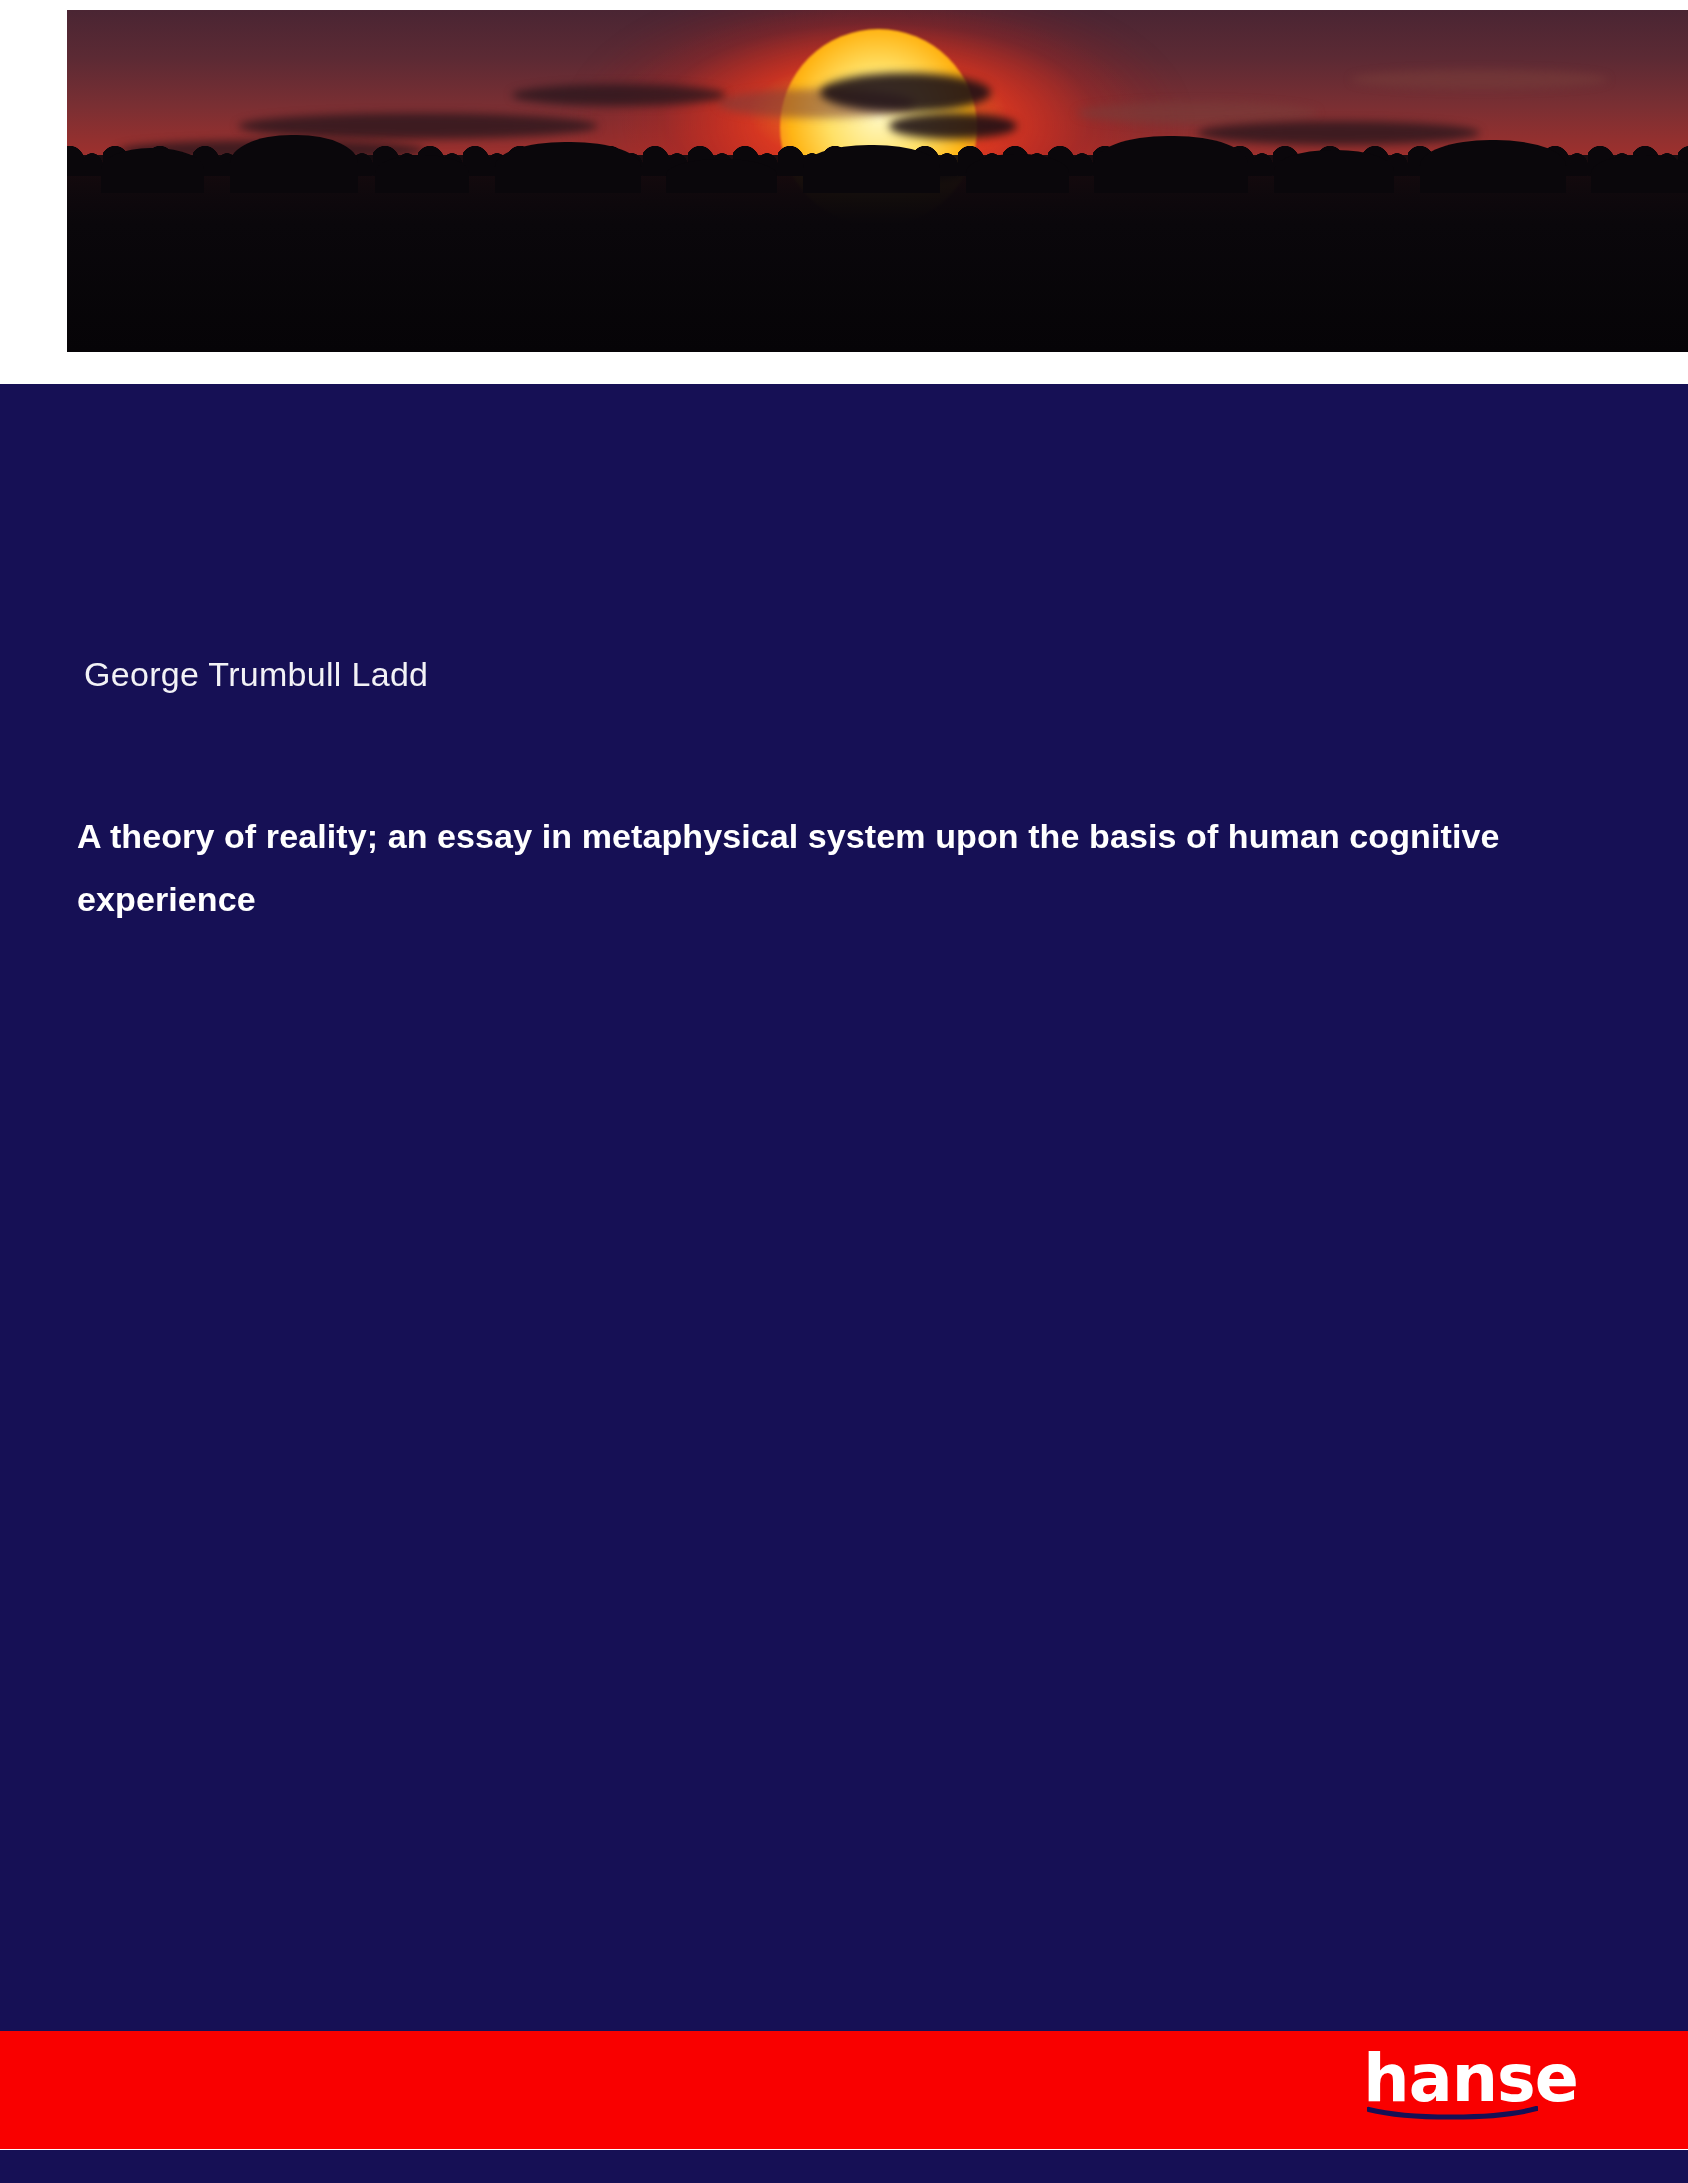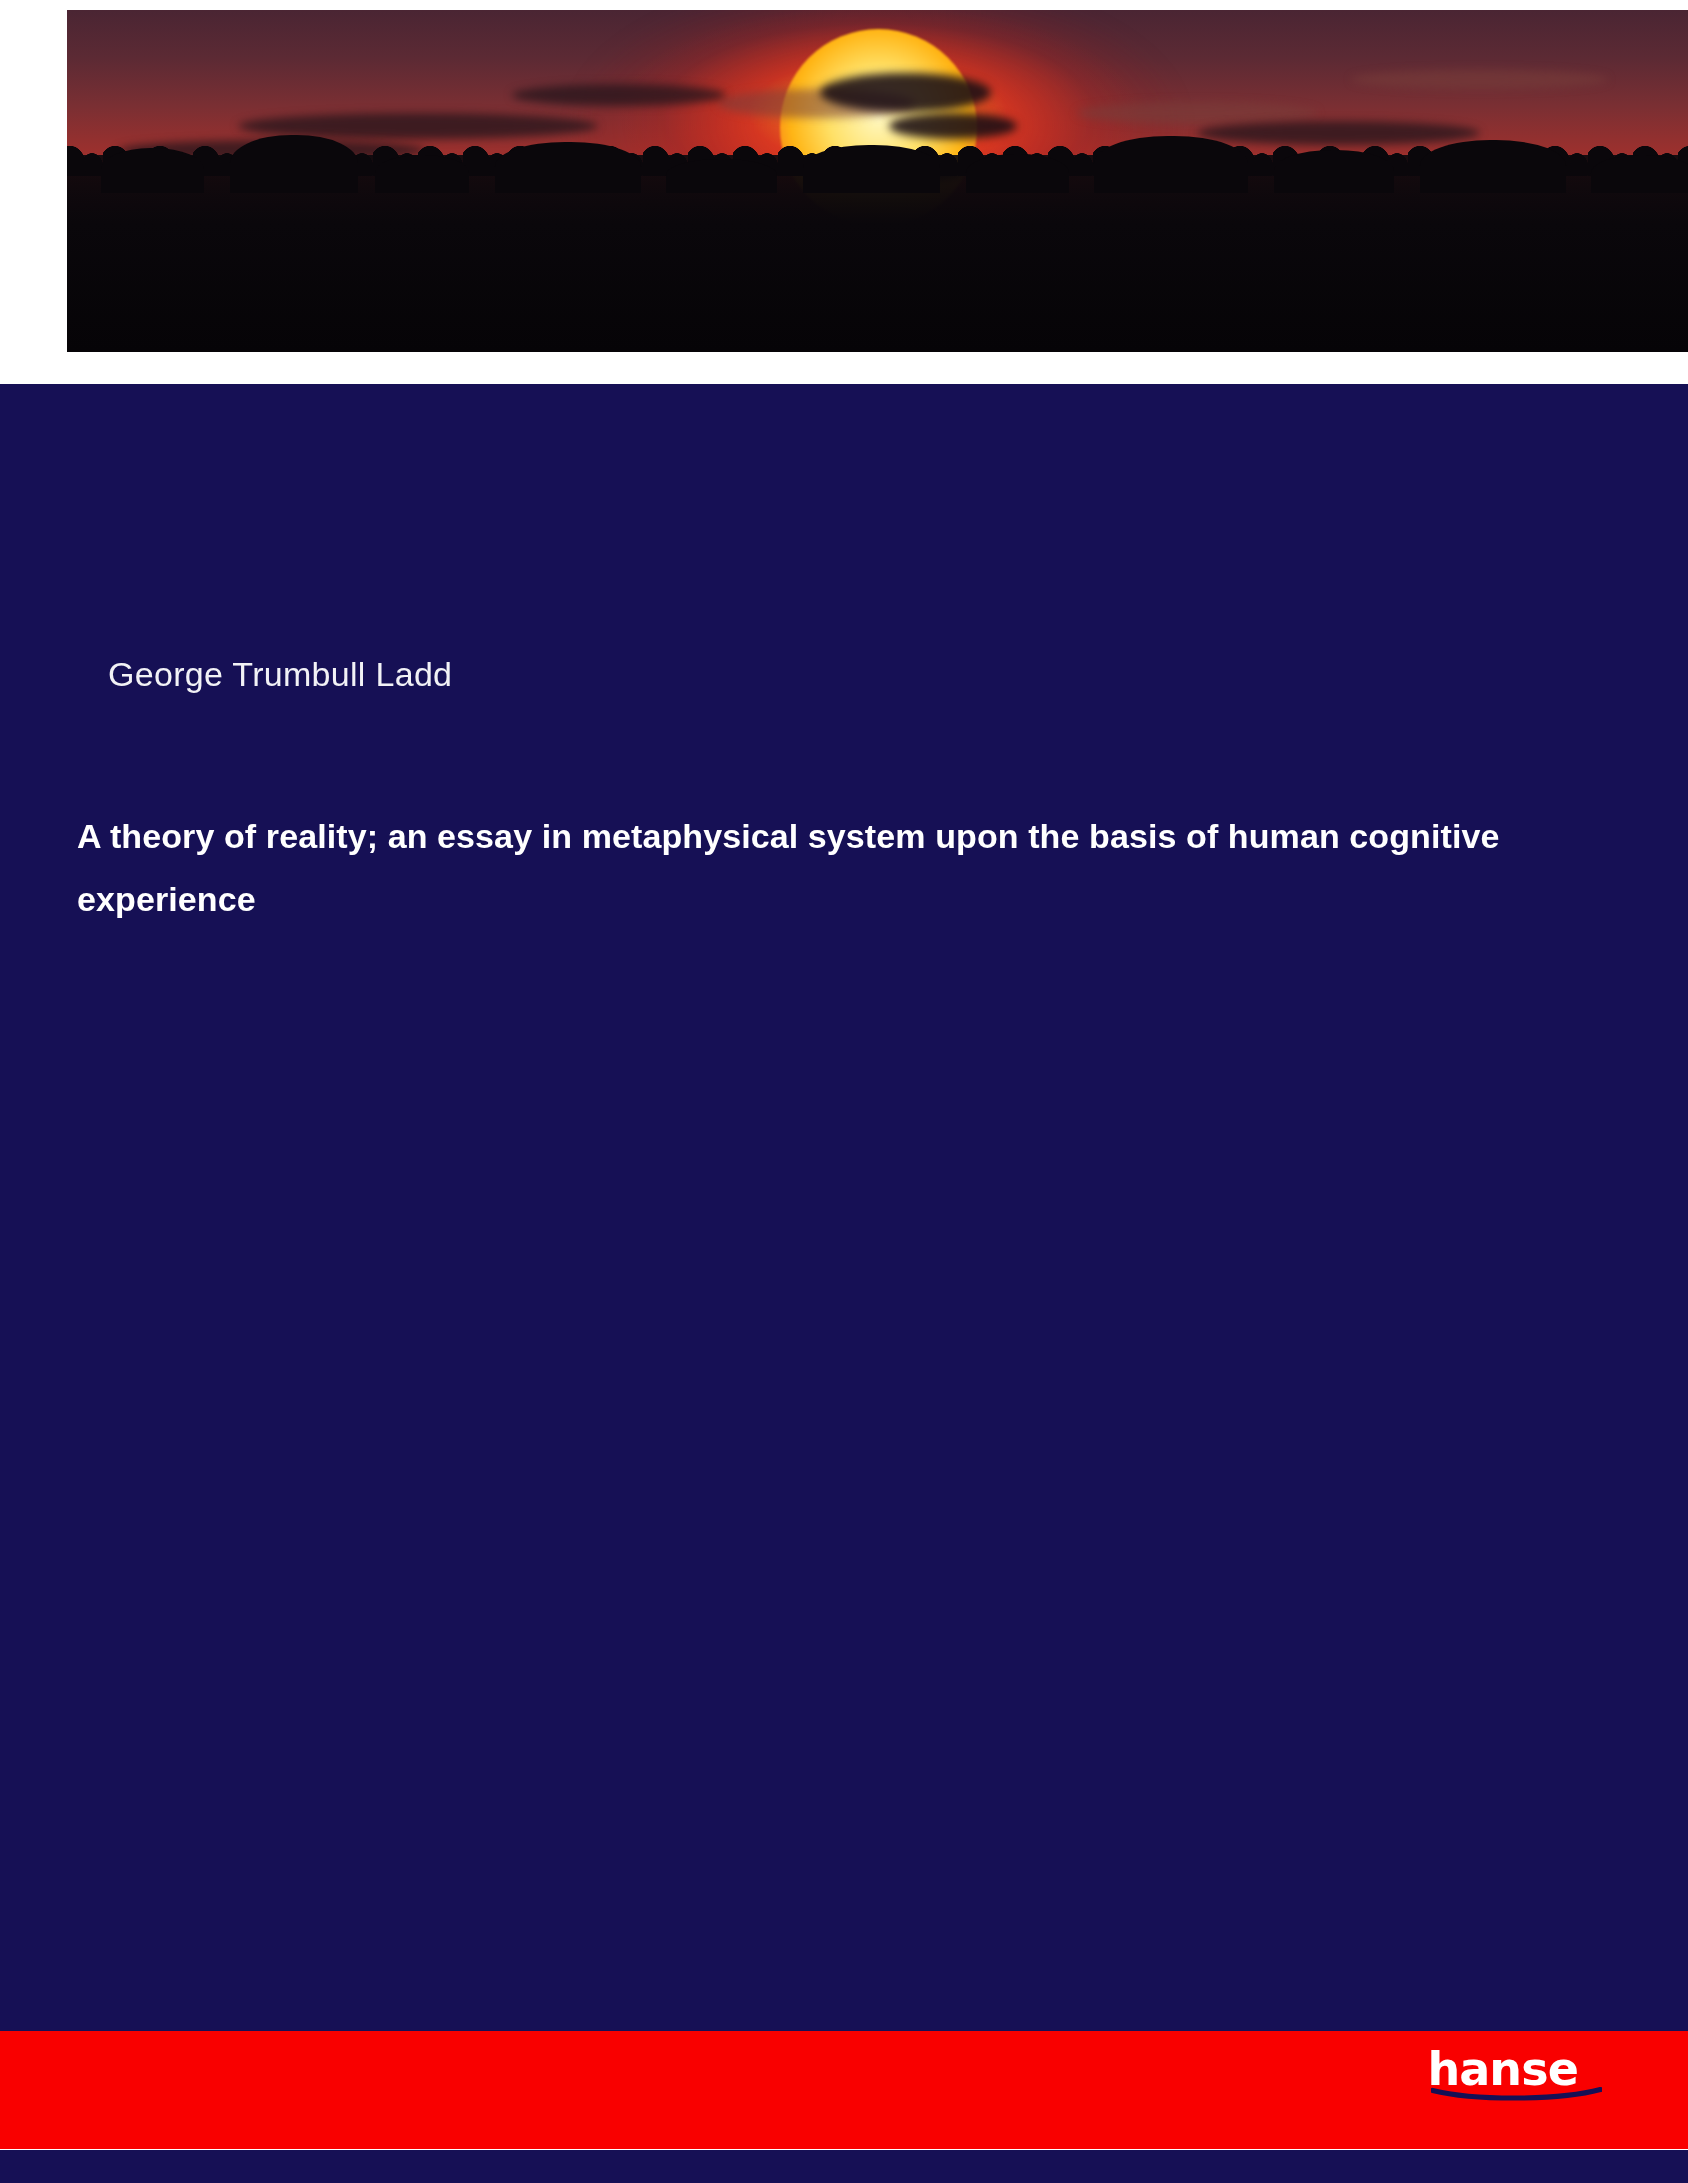--- a/index.html
+++ b/index.html
@@ -127,21 +127,20 @@
 
   .author {
     position: absolute;
     left: 84px;
     top: 652px;
     color: #f2f2f6;
     font-size: 34px;
     letter-spacing: 0.3px;
     line-height: 1.3;
     white-space: nowrap;
-    margin-left: 24px;
   }
 
   .title {
     position: absolute;
     left: 77px;
     top: 805px;
     width: 1438px;
     color: #ffffff;
     font-size: 34px;
     font-weight: bold;
@@ -160,21 +159,21 @@
   }
 
   .logo {
     position: absolute;
     right: 110px;
     top: 2046px;
     text-align: center;
   }
   .logo-word {
     color: #ffffff;
-    font-size: 46px;
+    font-size: 65px;
     font-weight: bold;
     letter-spacing: -0.9px;
     line-height: 1;
     font-family: "DejaVu Sans", sans-serif;
   }
   .logo-underline {
     position: absolute;
     left: 3.4px;
     right: 5.1px;
     bottom: -8.6px;

